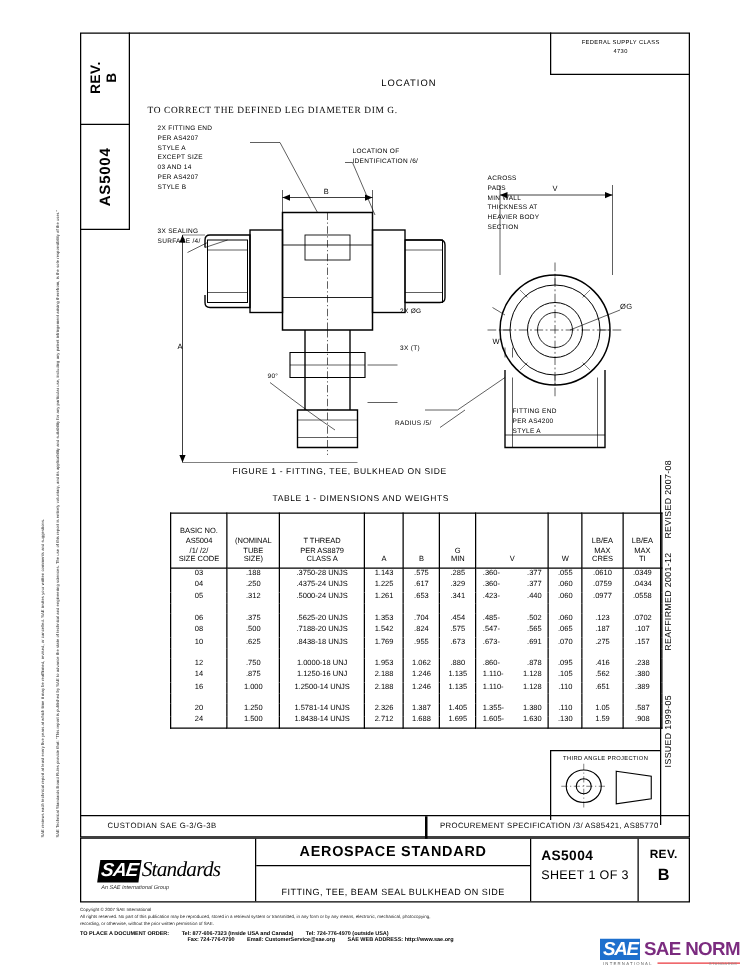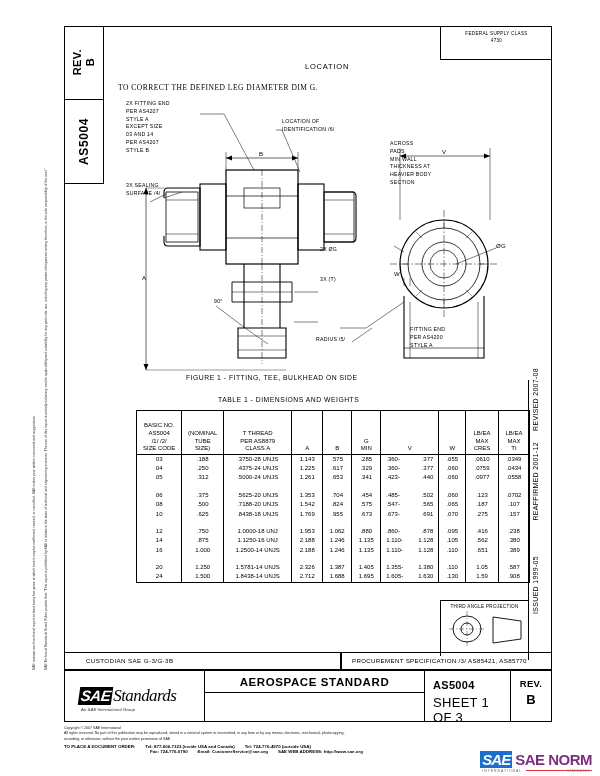--- a/index.html
+++ b/index.html
@@ -255,21 +255,21 @@
   }
   .tb-center .t2 {
     flex: 1; font-size: 7.2px; letter-spacing: 0.4px;
     display: flex; align-items: center; justify-content: center;
   }
   .tb-doc {
     width: 86px; border-right: 1.5px solid #000;
     padding: 8px 0 0 8px;
   }
   .tb-doc .dn { font-size: 11px; font-weight: bold; letter-spacing: 0.3px; }
-  .tb-doc .sh { font-size: 13px; margin-top: 4px; letter-spacing: 0.3px; }
+  .tb-doc .sh { font-size: 10px; margin-top: 4px; letter-spacing: 0.3px; }
   .tb-rev {
     flex: 1; text-align: center; padding-top: 7px;
   }
   .tb-rev .rl { font-size: 9.5px; font-weight: bold; letter-spacing: 0.3px; }
   .tb-rev .rv { font-size: 13px; font-weight: bold; margin-top: 3px; }
 
   
   .footer {
     position: absolute; left: 64px; top: 726px; width: 470px;
   }
@@ -768,20 +768,21 @@
   <div class="titleblock">
     <div class="tb-logo">
       <div class="sae-mark">
         <span class="sae">SAE</span>
         <span class="aero">Standards</span>
       </div>
       <div class="sub">An SAE International Group</div>
     </div>
     <div class="tb-center">
       <div class="t1">AEROSPACE STANDARD</div>
+      <div class="t2">FITTING, TEE, BEAM SEAL  BULKHEAD ON SIDE</div>
     </div>
     <div class="tb-doc">
       <div class="dn">AS5004</div>
       <div class="sh">SHEET 1 OF 3</div>
     </div>
     <div class="tb-rev">
       <div class="rl">REV.</div>
       <div class="rv">B</div>
     </div>
   </div>

